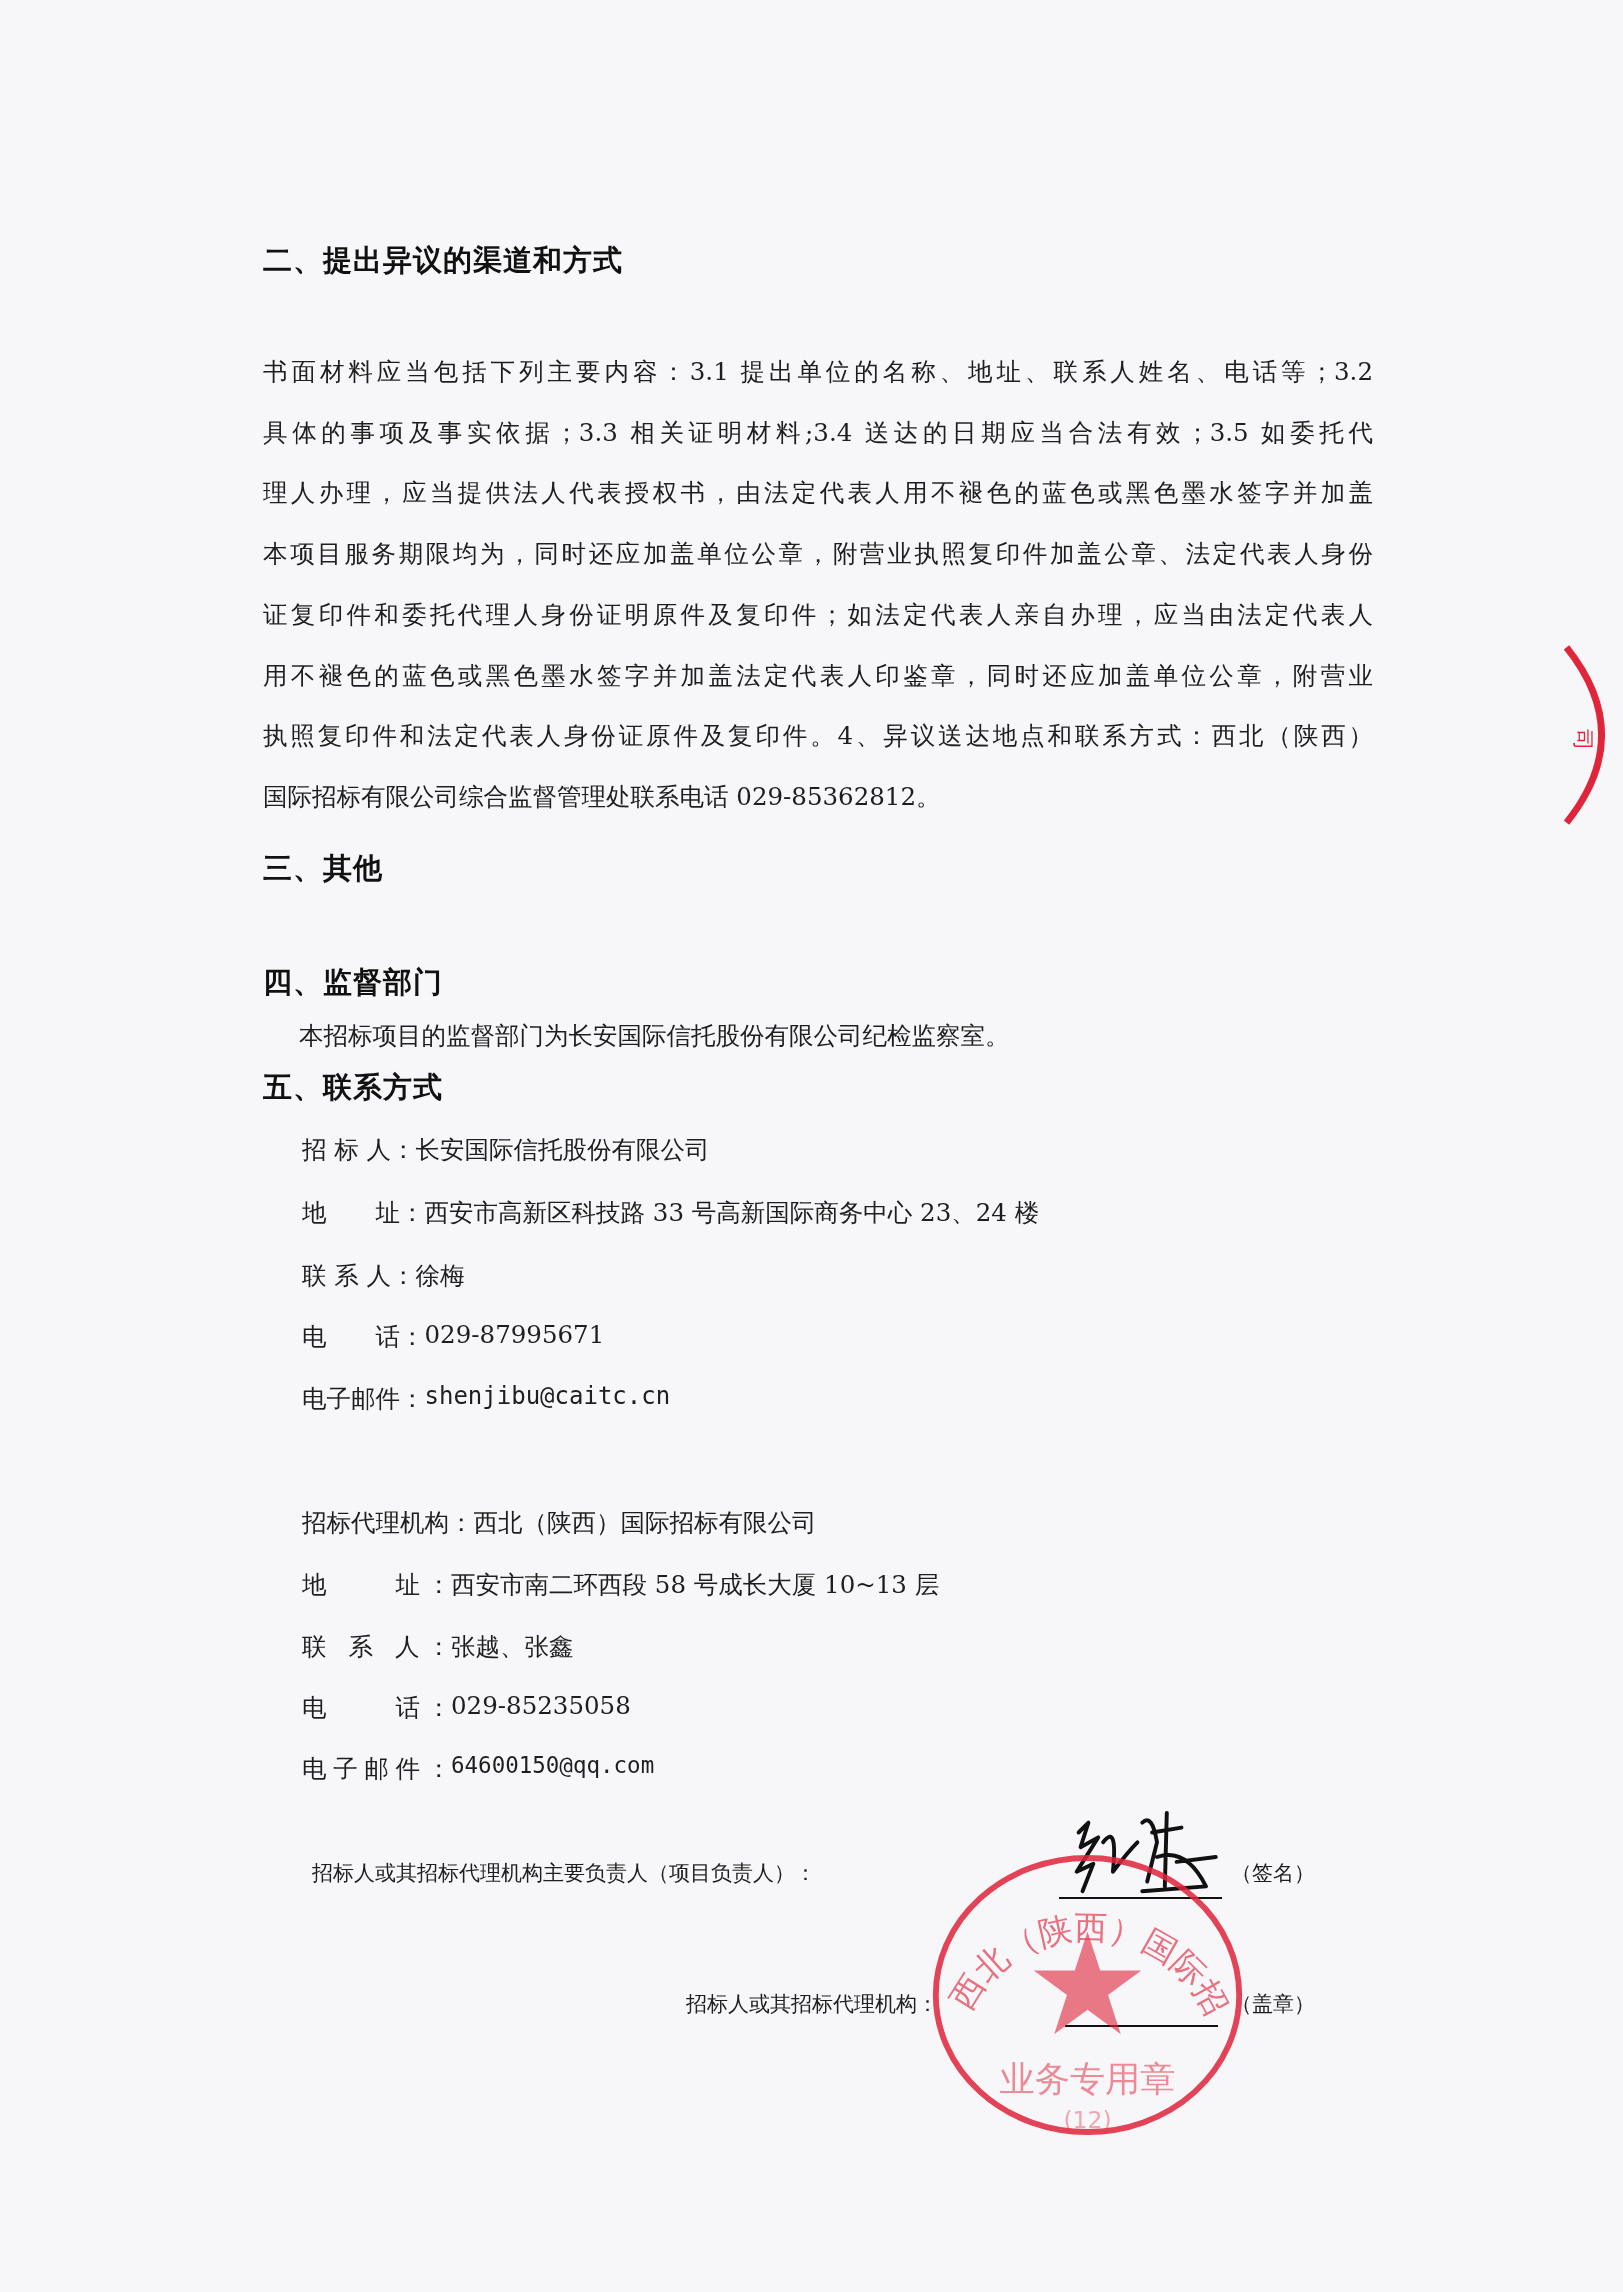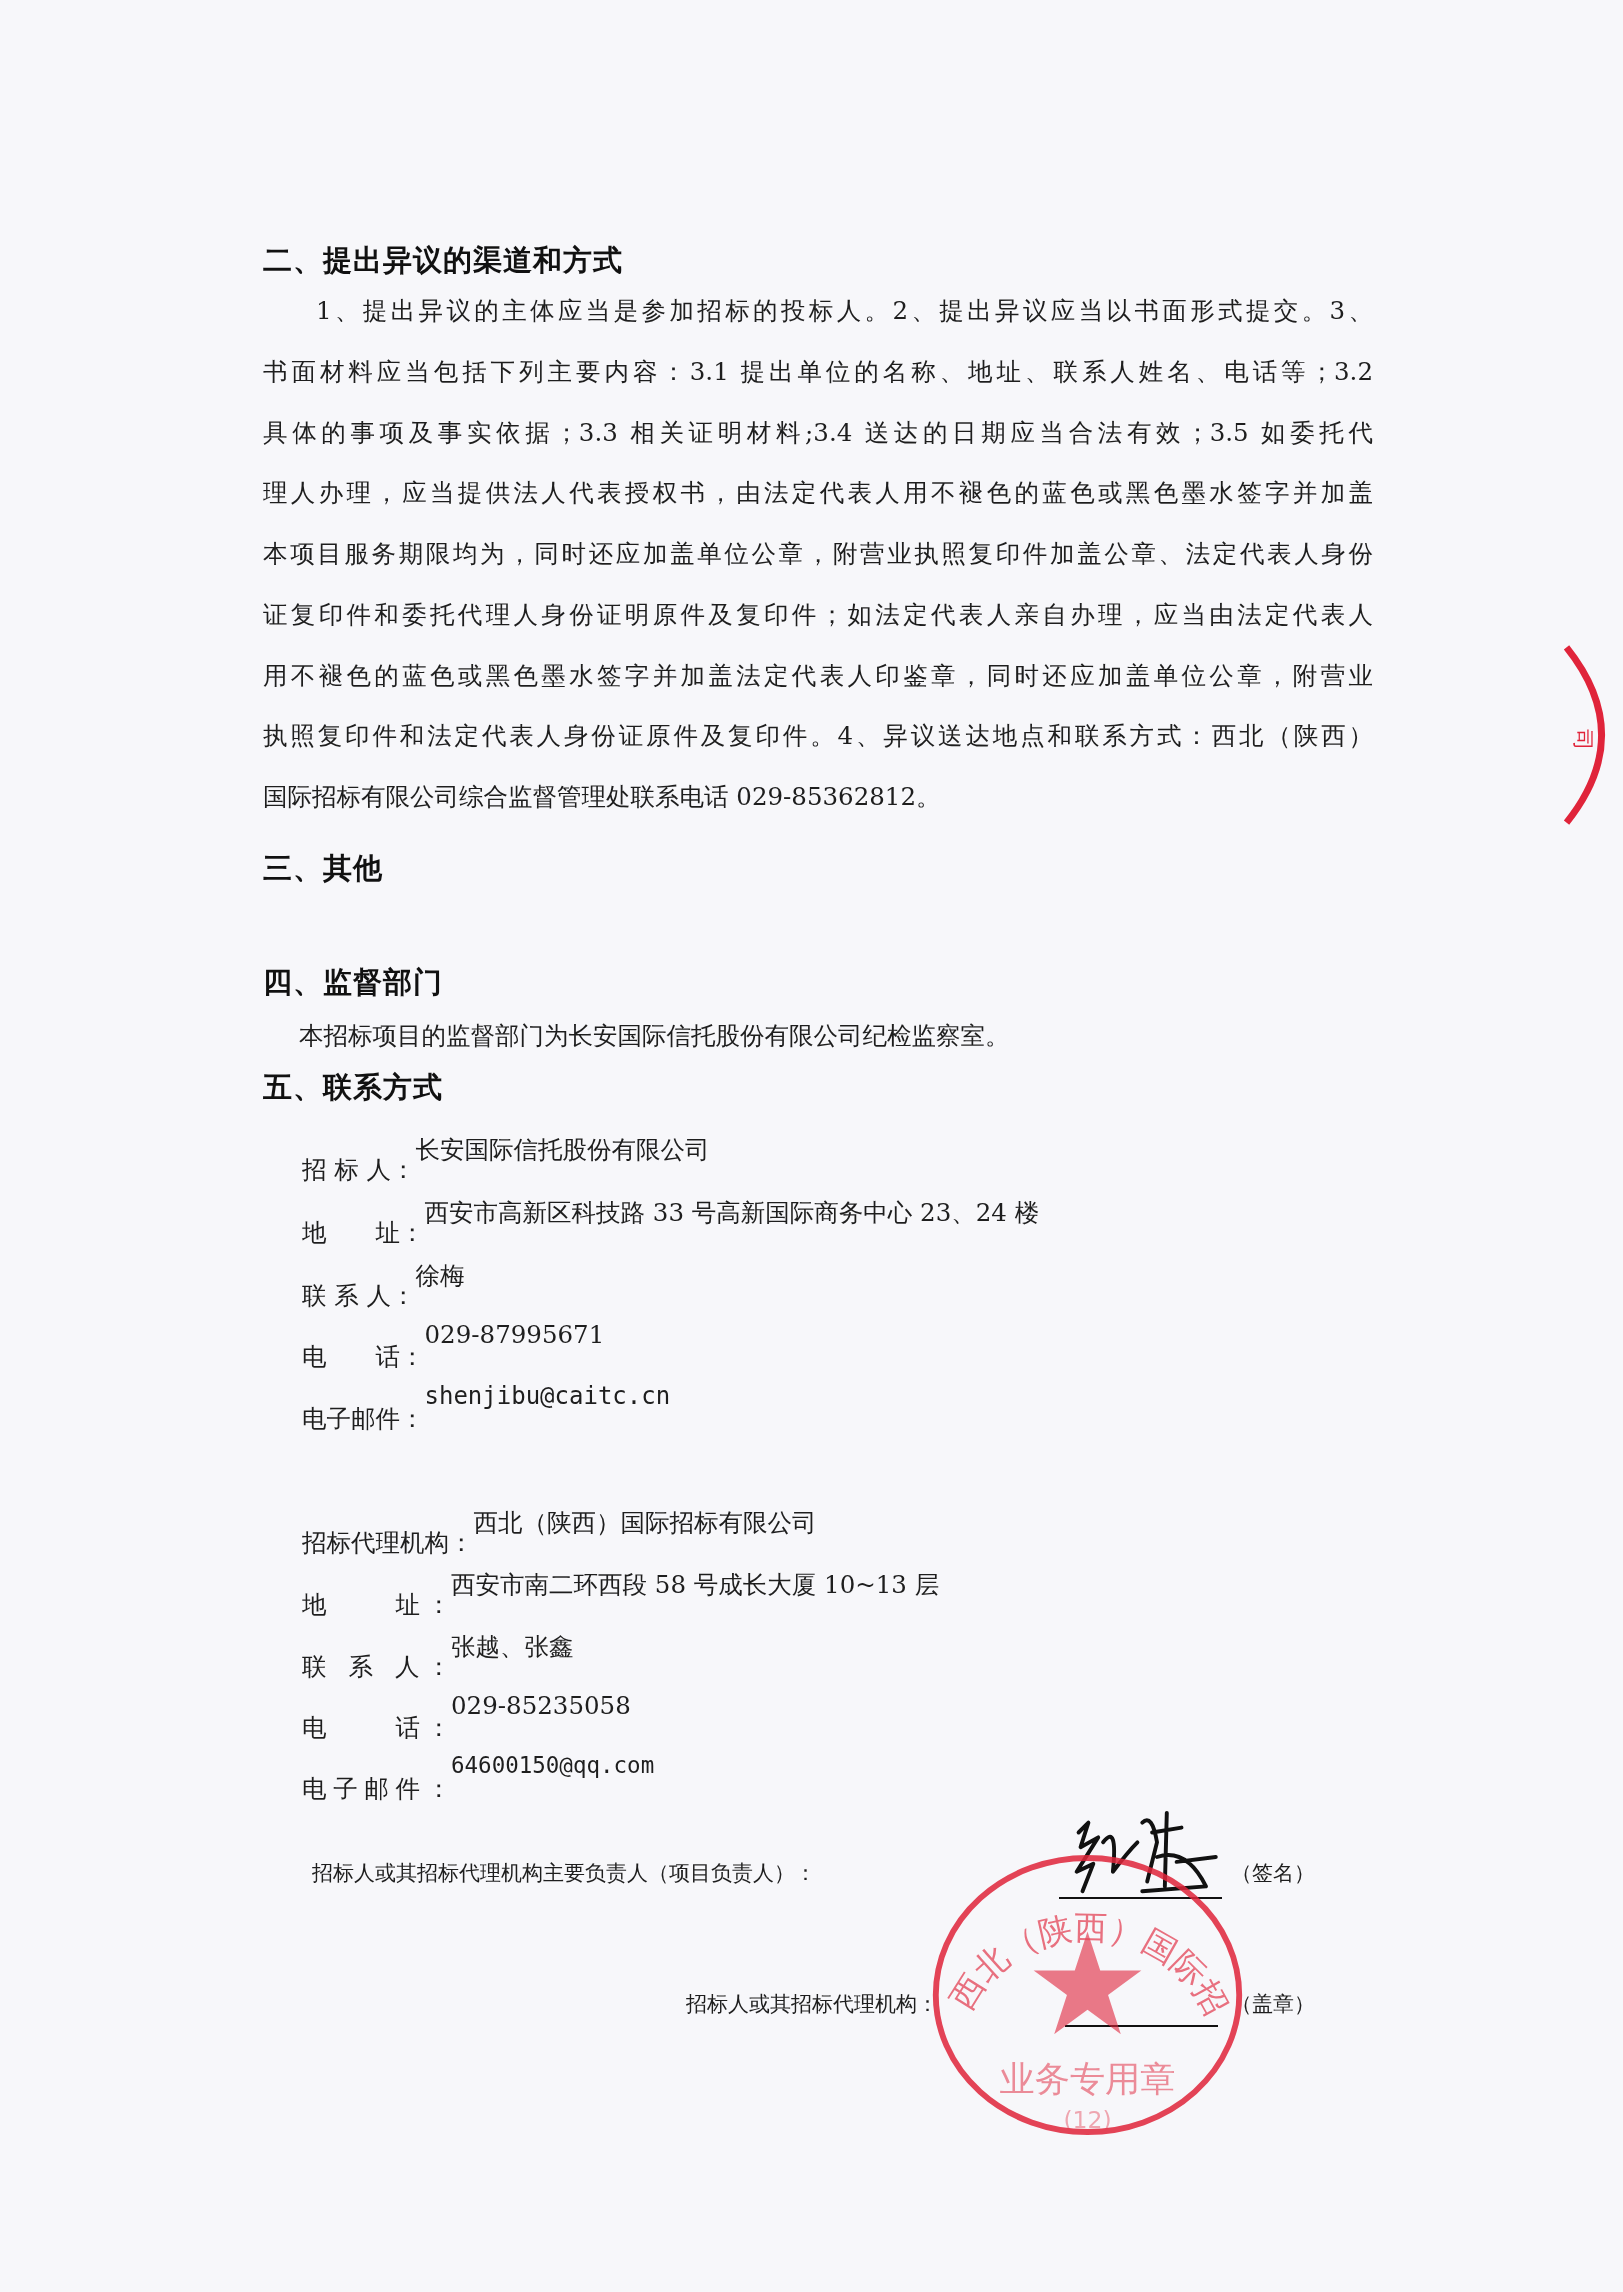--- a/index.html
+++ b/index.html
@@ -7,33 +7,32 @@
     width:1623px; height:2293px; background:#f7f7fa; position:relative; overflow:hidden;
     font-family: "DejaVu Serif", "Liberation Serif", serif; color:#1a1a1a;
   }
   .page { position:absolute; left:0; top:0; width:1589px; height:2293px; }
   .h { position:absolute; left:263px; font-family:"DejaVu Sans","Liberation Sans",sans-serif; font-weight:bold; font-size:29px; letter-spacing:1px; color:#111; white-space:nowrap; }
   .ln { position:absolute; left:263px; width:1110px; font-size:24.5px; white-space:nowrap; color:#1e1e1e; text-align:justify; text-align-last:justify; }
   .ln.last { text-align-last:left; }
   .ln.ind { left:316px; width:1057px; }
   .plain { position:absolute; font-size:24.5px; white-space:nowrap; color:#1e1e1e; }
   .row { position:absolute; left:302px; font-size:24.5px; white-space:nowrap; color:#1e1e1e; display:flex; }
-  .row .lbl { display:inline-block; text-align:justify; text-align-last:justify;margin-top:20px; }
+  .row .lbl { display:inline-block; text-align:justify; text-align-last:justify; }
   .row .val { display:inline-block;text-align:right; }
   .sig { position:absolute; font-size:21px; white-space:nowrap; color:#1e1e1e; font-family:"DejaVu Sans","Liberation Sans",sans-serif; }
   .uline { position:absolute; height:2px; background:#111; }
   .stamp { position:absolute; }
 </style>
 </head>
 <body>
 
 <div class="page">
 
   <div class="h" style="top:241px">二、提出异议的渠道和方式</div>
-  <div class="ln ind" style="top:294px">1、提出异议的主体应当是参加招标的投标人。2、提出异议应当以书面形式提交。3、</div>
   <div class="ln" style="top:355px">书面材料应当包括下列主要内容：3.1 提出单位的名称、地址、联系人姓名、电话等；3.2</div>
   <div class="ln" style="top:416px">具体的事项及事实依据；3.3 相关证明材料;3.4 送达的日期应当合法有效；3.5 如委托代</div>
   <div class="ln" style="top:476px">理人办理，应当提供法人代表授权书，由法定代表人用不褪色的蓝色或黑色墨水签字并加盖</div>
   <div class="ln" style="top:537px">本项目服务期限均为，同时还应加盖单位公章，附营业执照复印件加盖公章、法定代表人身份</div>
   <div class="ln" style="top:598px">证复印件和委托代理人身份证明原件及复印件；如法定代表人亲自办理，应当由法定代表人</div>
   <div class="ln" style="top:659px">用不褪色的蓝色或黑色墨水签字并加盖法定代表人印鉴章，同时还应加盖单位公章，附营业</div>
   <div class="ln" style="top:719px">执照复印件和法定代表人身份证原件及复印件。4、异议送达地点和联系方式：西北（陕西）</div>
   <div class="ln last" style="top:780px">国际招标有限公司综合监督管理处联系电话 029-85362812。</div>
 
   <div class="h" style="top:849px">三、其他</div>

